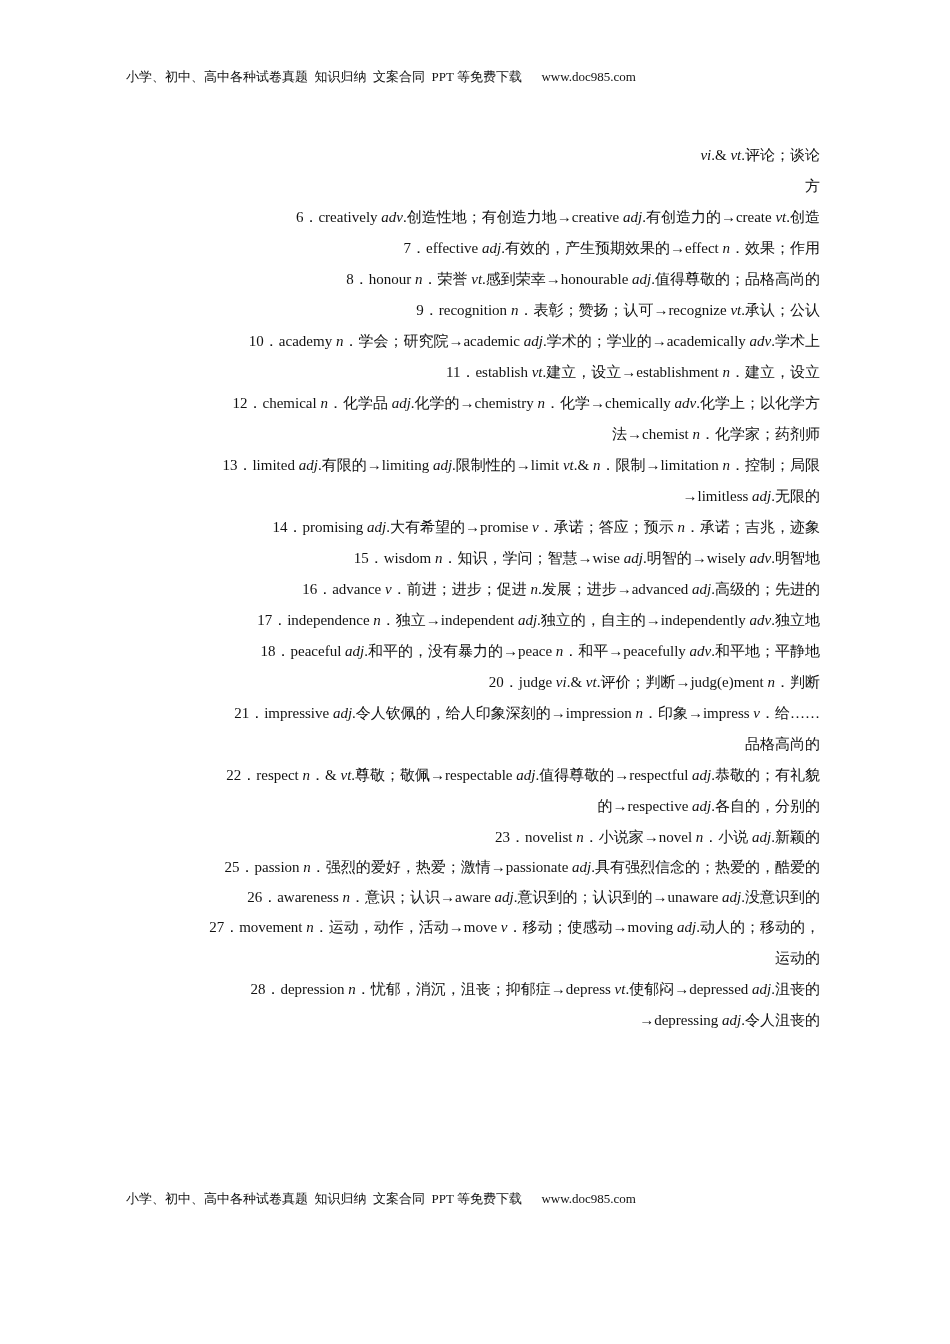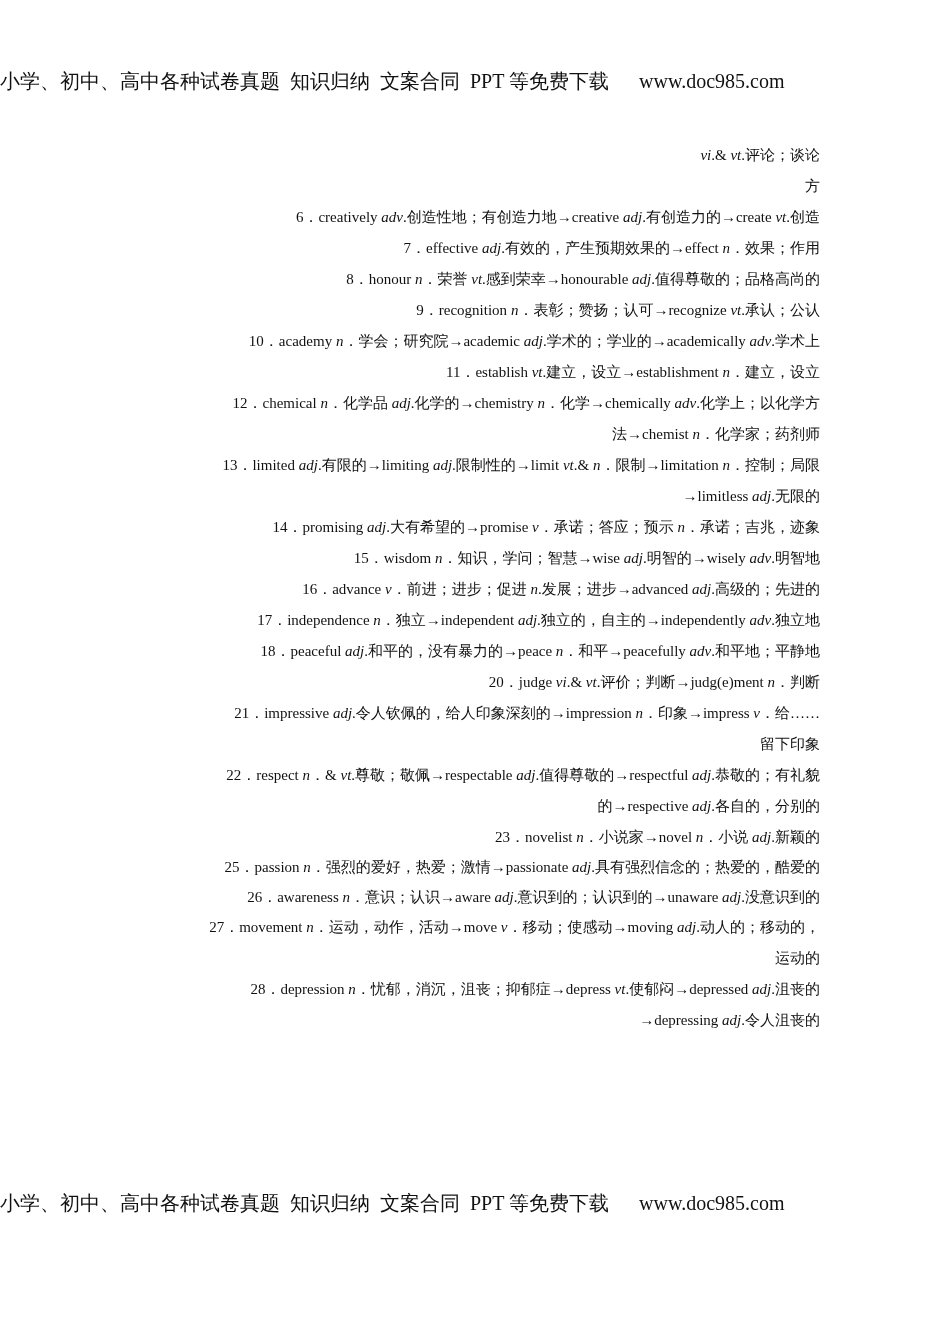--- a/index.html
+++ b/index.html
@@ -1,19 +1,19 @@
 <!DOCTYPE html>
 <html><head>
 <meta charset="utf-8">
 <style>
   html, body { margin: 0; padding: 0; background: #ffffff; }
   body { width: 950px; height: 1344px; position: relative; overflow: hidden;
          font-family: "Liberation Serif", "DejaVu Serif", serif; color: #111; }
   .header, .footer { position: absolute; left: 0; width: 762px; text-align: center;
-         font-size: 20px; white-space: pre; }
+         font-size: 13px; white-space: pre; }
   .header { top: 68px; }
   .footer { top: 1190px; }
   .body { position: absolute; left: 140px; top: 142px; width: 680px; font-size: 15px; text-align: right; }
   .line { height: 31px; line-height: 26px; white-space: nowrap; }
   .line.tight { height: 30px; }
   i { font-style: italic; }
 </style>
 </head>
 <body>
 
@@ -32,21 +32,21 @@
   <div class="line">法→chemist <i>n</i>．化学家；药剂师</div>
   <div class="line">13．limited <i>adj</i>.有限的→limiting <i>adj</i>.限制性的→limit <i>vt</i>.&amp; <i>n</i>．限制→limitation <i>n</i>．控制；局限</div>
   <div class="line">→limitless <i>adj</i>.无限的</div>
   <div class="line">14．promising <i>adj</i>.大有希望的→promise <i>v</i>．承诺；答应；预示  <i>n</i>．承诺；吉兆，迹象</div>
   <div class="line">15．wisdom <i>n</i>．知识，学问；智慧→wise <i>adj</i>.明智的→wisely <i>adv</i>.明智地</div>
   <div class="line">16．advance <i>v</i>．前进；进步；促进 <i>n</i>.发展；进步→advanced <i>adj</i>.高级的；先进的</div>
   <div class="line">17．independence <i>n</i>．独立→independent <i>adj</i>.独立的，自主的→independently <i>adv</i>.独立地</div>
   <div class="line">18．peaceful <i>adj</i>.和平的，没有暴力的→peace <i>n</i>．和平→peacefully <i>adv</i>.和平地；平静地</div>
   <div class="line">20．judge <i>vi</i>.&amp; <i>vt</i>.评价；判断→judg(e)ment <i>n</i>．判断</div>
   <div class="line">21．impressive <i>adj</i>.令人钦佩的，给人印象深刻的→impression <i>n</i>．印象→impress <i>v</i>．给……</div>
-  <div class="line">留下印象</div>
+  <div class="line">品格高尚的</div>
   <div class="line">22．respect <i>n</i>．&amp; <i>vt</i>.尊敬；敬佩→respectable <i>adj</i>.值得尊敬的→respectful <i>adj</i>.恭敬的；有礼貌</div>
   <div class="line">的→respective <i>adj</i>.各自的，分别的</div>
   <div class="line tight">23．novelist <i>n</i>．小说家→novel <i>n</i>．小说 <i>adj</i>.新颖的</div>
   <div class="line tight">25．passion <i>n</i>．强烈的爱好，热爱；激情→passionate <i>adj</i>.具有强烈信念的；热爱的，酷爱的</div>
   <div class="line tight">26．awareness <i>n</i>．意识；认识→aware <i>adj</i>.意识到的；认识到的→unaware <i>adj</i>.没意识到的</div>
   <div class="line">27．movement <i>n</i>．运动，动作，活动→move <i>v</i>．移动；使感动→moving <i>adj</i>.动人的；移动的，</div>
   <div class="line">运动的</div>
   <div class="line">28．depression <i>n</i>．忧郁，消沉，沮丧；抑郁症→depress <i>vt</i>.使郁闷→depressed <i>adj</i>.沮丧的</div>
   <div class="line">→depressing <i>adj</i>.令人沮丧的</div>
 </div>

